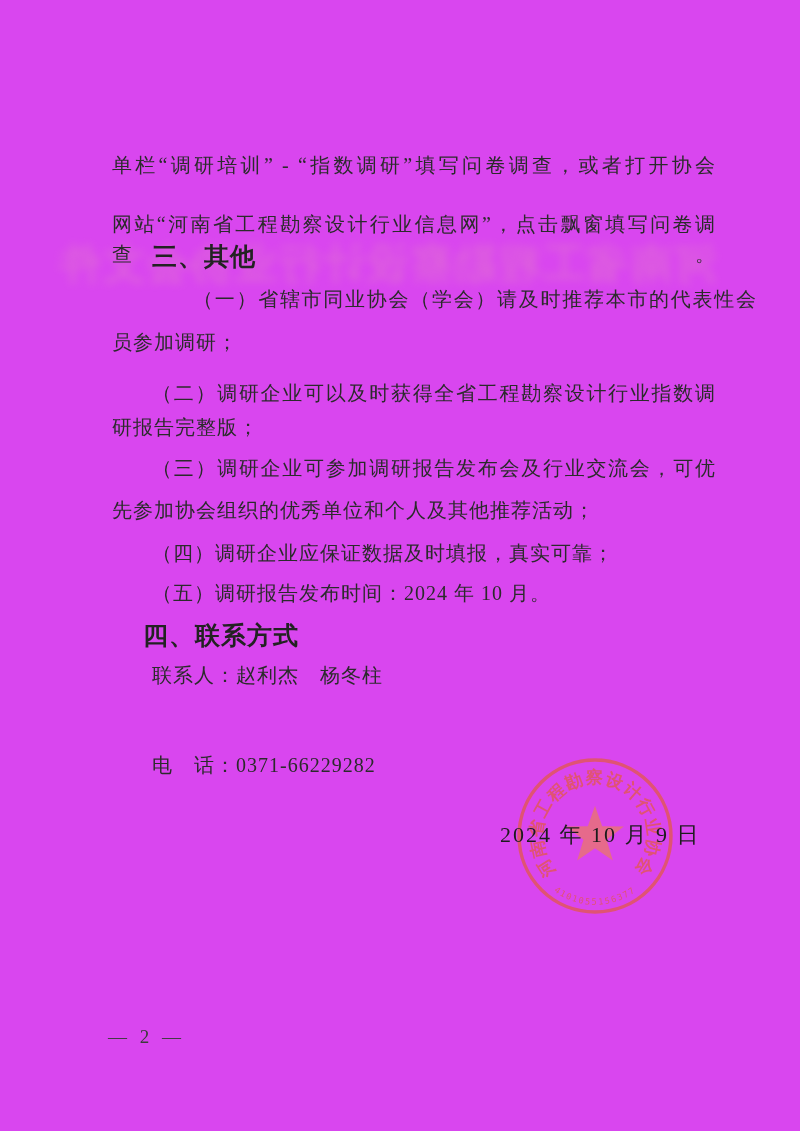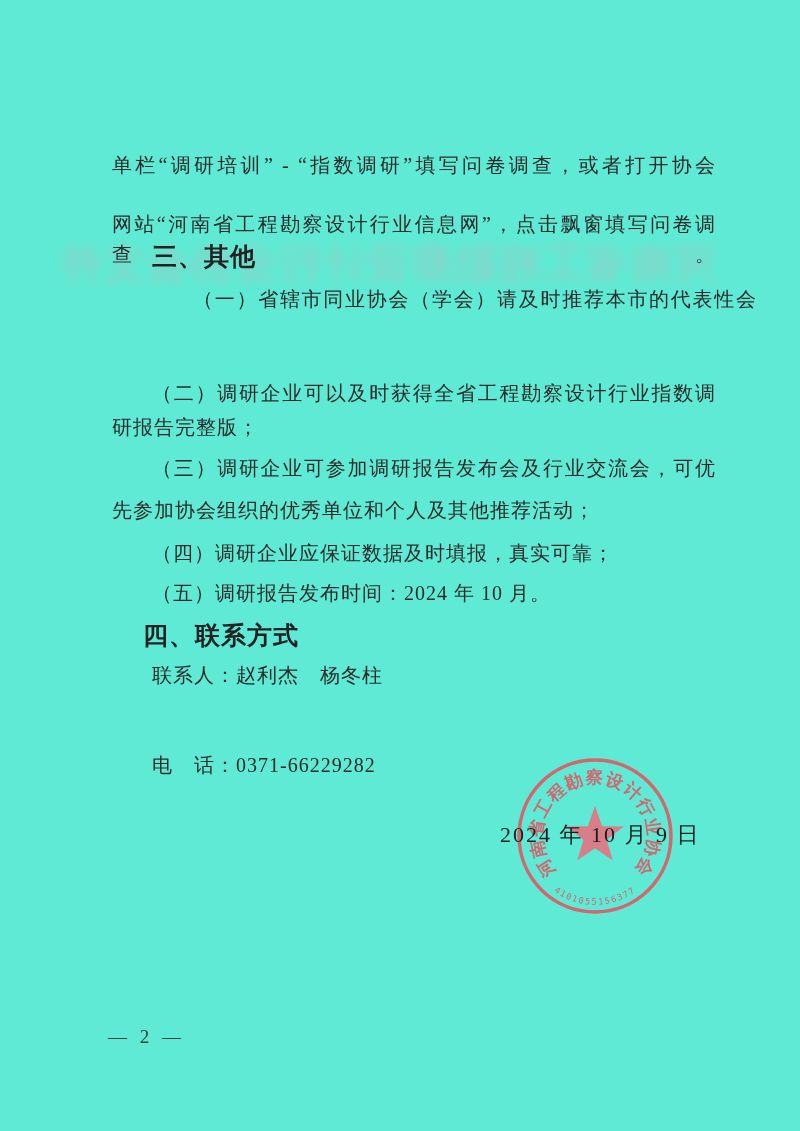--- a/index.html
+++ b/index.html
@@ -4,21 +4,21 @@
 <style>
   html, body {
     margin: 0; padding: 0;
     width: 800px; height: 1131px;
     background: #ffffff;
     overflow: hidden;
   }
   .page {
     position: relative;
     width: 800px; height: 1131px;
-    background: #5eead4;
+    background: #d946ef;
     font-family: "Liberation Serif", "DejaVu Serif", serif;
     color: #2b2b2b;
   }
   .line {
     position: absolute;
     font-size: 20px;
     line-height: 30px;
     letter-spacing: 1px;
     color: #2b2b2b;
   }
@@ -92,20 +92,21 @@
 <div class="page">
 
   <div class="bleed">河南省工程勘察设计行业协会文件</div>
 
   <div class="line just" style="top:150px; left:112px; width:604px;">单栏“调研培训” - “指数调研”填写问卷调查，或者打开协会</div>
   <div class="line just" style="top:209px; left:112px; width:604px;">网站“河南省工程勘察设计行业信息网”，点击飘窗填写问卷调查。</div>
 
   <div class="line heading" style="top:241px; left:152px;">三、其他</div>
 
   <div class="line just" style="top:284px; left:152px; width:564px;margin-left:41px;">（一）省辖市同业协会（学会）请及时推荐本市的代表性会</div>
+  <div class="line plain" style="top:327px; left:112px;">员参加调研；</div>
 
   <div class="line just" style="top:378px; left:152px; width:564px;">（二）调研企业可以及时获得全省工程勘察设计行业指数调</div>
   <div class="line plain" style="top:412px; left:112px;">研报告完整版；</div>
 
   <div class="line just" style="top:453px; left:152px; width:564px;">（三）调研企业可参加调研报告发布会及行业交流会，可优</div>
   <div class="line plain" style="top:495px; left:112px;">先参加协会组织的优秀单位和个人及其他推荐活动；</div>
 
   <div class="line plain" style="top:538px; left:152px;">（四）调研企业应保证数据及时填报，真实可靠；</div>
   <div class="line plain" style="top:578px; left:152px;">（五）调研报告发布时间：2024 年 10 月。</div>
 

